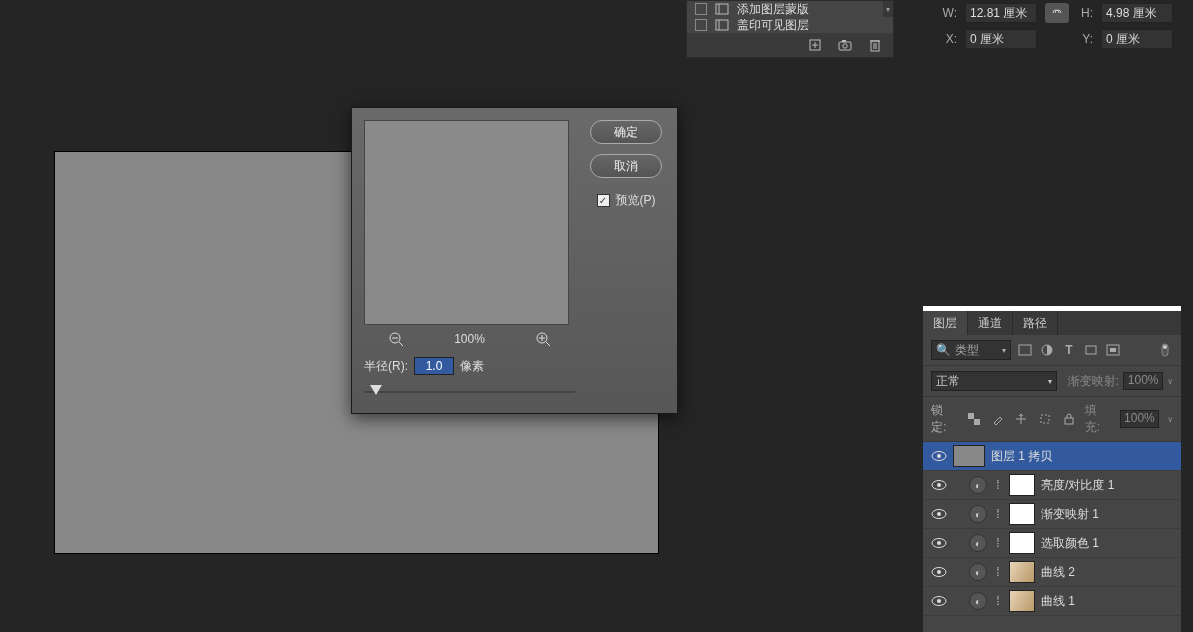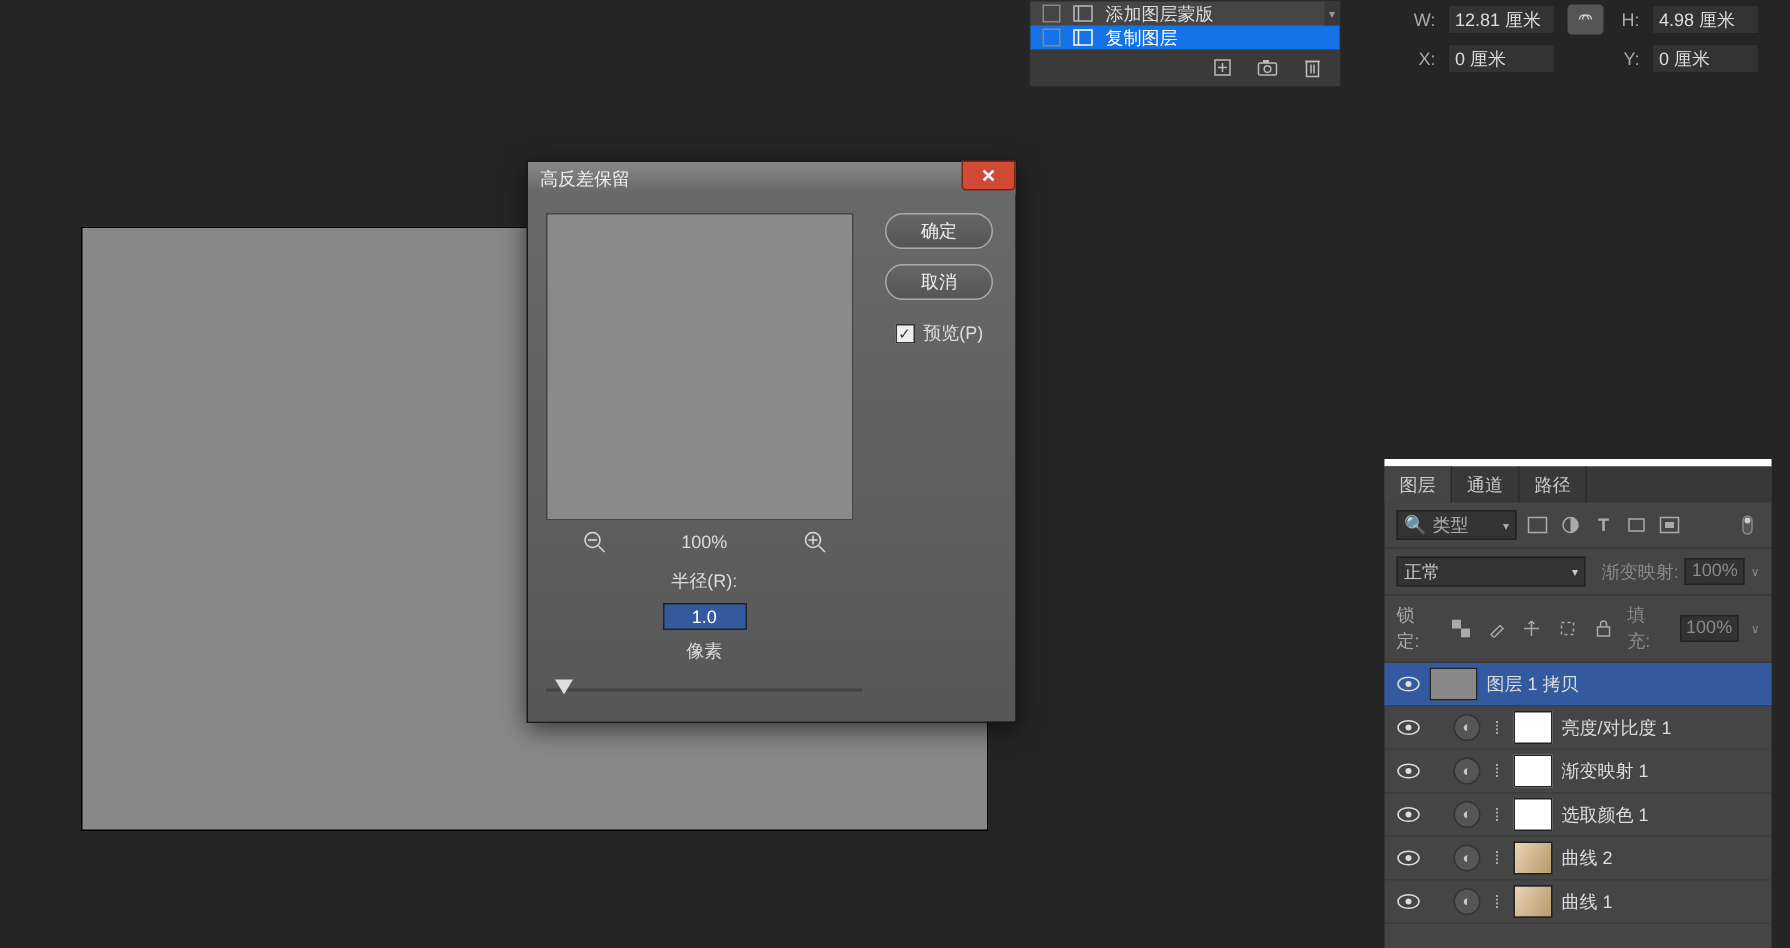--- a/index.html
+++ b/index.html
@@ -25,22 +25,22 @@
 .link-ic { width: 24px; height: 20px; background: #555; border-radius: 3px; display: flex; align-items: center; justify-content: center; }
 
 
 .dialog { position: absolute; left: 351px; top: 107px; width: 327px; background: linear-gradient(#6a6a6a,#575757); border: 1px solid #1a1a1a; box-shadow: 0 4px 16px rgba(0,0,0,0.6); }
 .dialog-titlebar { height: 22px; background: linear-gradient(#888,#666); display: flex; align-items: center; padding: 0 4px 0 8px; color: #eee; position: relative; }
 .dialog-close { position: absolute; right: 0; top: -1px; width: 36px; height: 20px; background: #d04a35; border: 1px solid #7a2418; display: flex; align-items: center; justify-content: center; color: #fff; font-weight: bold; border-radius: 0 0 3px 3px; }
 .dialog-body { padding: 12px; display: flex; gap: 12px; }
 .preview-col { flex: 1; }
 .preview-box { width: 205px; height: 205px; background: #8a8a8a; border: 1px solid #444; }
 .zoom-row { display: flex; align-items: center; justify-content: space-between; padding: 6px 24px; color: #ddd; }
-.radius-row { display: flex; align-items: center; gap: 6px; padding: 4px 0; color: #ddd; flex-direction: column; }
-.radius-row input { width: 56px; height: 18px; background: #335a9e; border: 1px solid #222; color: #fff; text-align: center; }
+.radius-row { display: flex; align-items: center; gap: 6px; padding: 4px 0; color: #ddd; }
+.radius-row input { width: 40px; height: 18px; background: #335a9e; border: 1px solid #222; color: #fff; text-align: center; }
 .slider { position: relative; height: 18px; margin-top: 4px; }
 .slider-track { position: absolute; left: 0; right: 0; top: 8px; height: 2px; background: #444; }
 .slider-thumb { position: absolute; left: 6px; top: 2px; width: 0; height: 0; border-left: 6px solid transparent; border-right: 6px solid transparent; border-top: 10px solid #ddd; }
 .btn-col { width: 78px; display: flex; flex-direction: column; gap: 10px; align-items: center; }
 .dlg-btn { width: 72px; height: 24px; border: 1px solid #aaa; border-radius: 12px; background: linear-gradient(#666,#555); color: #eee; display: flex; align-items: center; justify-content: center; cursor: pointer; }
 .chk-row { display: flex; align-items: center; gap: 6px; color: #ddd; margin-top: 4px; }
 .chk-row .cb { width: 13px; height: 13px; background: #eee; border: 1px solid #333; display: flex; align-items: center; justify-content: center; font-size: 10px; color: #333; }
 
 
 .layers-panel { position: absolute; right: 12px; top: 306px; width: 258px; bottom: 0; background: #454545; border-top: 5px solid #ffffff; }
@@ -80,29 +80,29 @@
     <div class="history-item">
       <span class="chk"></span>
       <span class="icn">
           <svg width="14" height="12">
             <rect x="1" y="1" width="12" height="10" fill="none" stroke="#bbb"></rect>
             <line x1="4" y1="1" x2="4" y2="11" stroke="#bbb"></line>
           </svg>
         </span>
       <span>添加图层蒙版</span>
     </div>
-    <div class="history-item selected">
+    <div class="history-item">
       <span class="chk"></span>
       <span class="icn">
           <svg width="14" height="12">
-            <rect x="1" y="1" width="12" height="10" fill="none" stroke="#fff"></rect>
-            <line x1="4" y1="1" x2="4" y2="11" stroke="#fff"></line>
-          </svg>
-        </span>
-      <span>复制图层</span>
+            <rect x="1" y="1" width="12" height="10" fill="none" stroke="#bbb"></rect>
+            <line x1="4" y1="1" x2="4" y2="11" stroke="#bbb"></line>
+          </svg>
+        </span>
+      <span>盖印可见图层</span>
     </div>
     <div style="position:absolute; right:0; top:0; bottom:20px;" class="dropdown-arrow">▾</div>
     <div class="history-footer">
       <span class="mini-ic">
           <svg width="14" height="14">
             <rect x="2" y="2" width="10" height="10" fill="none" stroke="#bbb"></rect>
             <line x1="7" y1="4" x2="7" y2="10" stroke="#bbb"></line>
             <line x1="4" y1="7" x2="10" y2="7" stroke="#bbb"></line>
           </svg>
         </span>
@@ -139,24 +139,20 @@
     <div class="props-row">
       <span class="lbl">X:</span>
       <span class="val">0 厘米</span>
       <span style="width:24px"></span>
       <span class="lbl">Y:</span>
       <span class="val">0 厘米</span>
     </div>
   </div>
 
   <div class="dialog">
-    <div class="dialog-titlebar">
-      <span>高反差保留</span>
-      <div class="dialog-close">✕</div>
-    </div>
     <div class="dialog-body">
       <div class="preview-col">
         <div class="preview-box"></div>
         <div class="zoom-row">
           <span class="mini-ic">
               <svg width="16" height="16">
                 <circle cx="7" cy="7" r="5" fill="none" stroke="#ddd"></circle>
                 <line x1="11" y1="11" x2="15" y2="15" stroke="#ddd"></line>
                 <line x1="4" y1="7" x2="10" y2="7" stroke="#ddd"></line>
               </svg>

